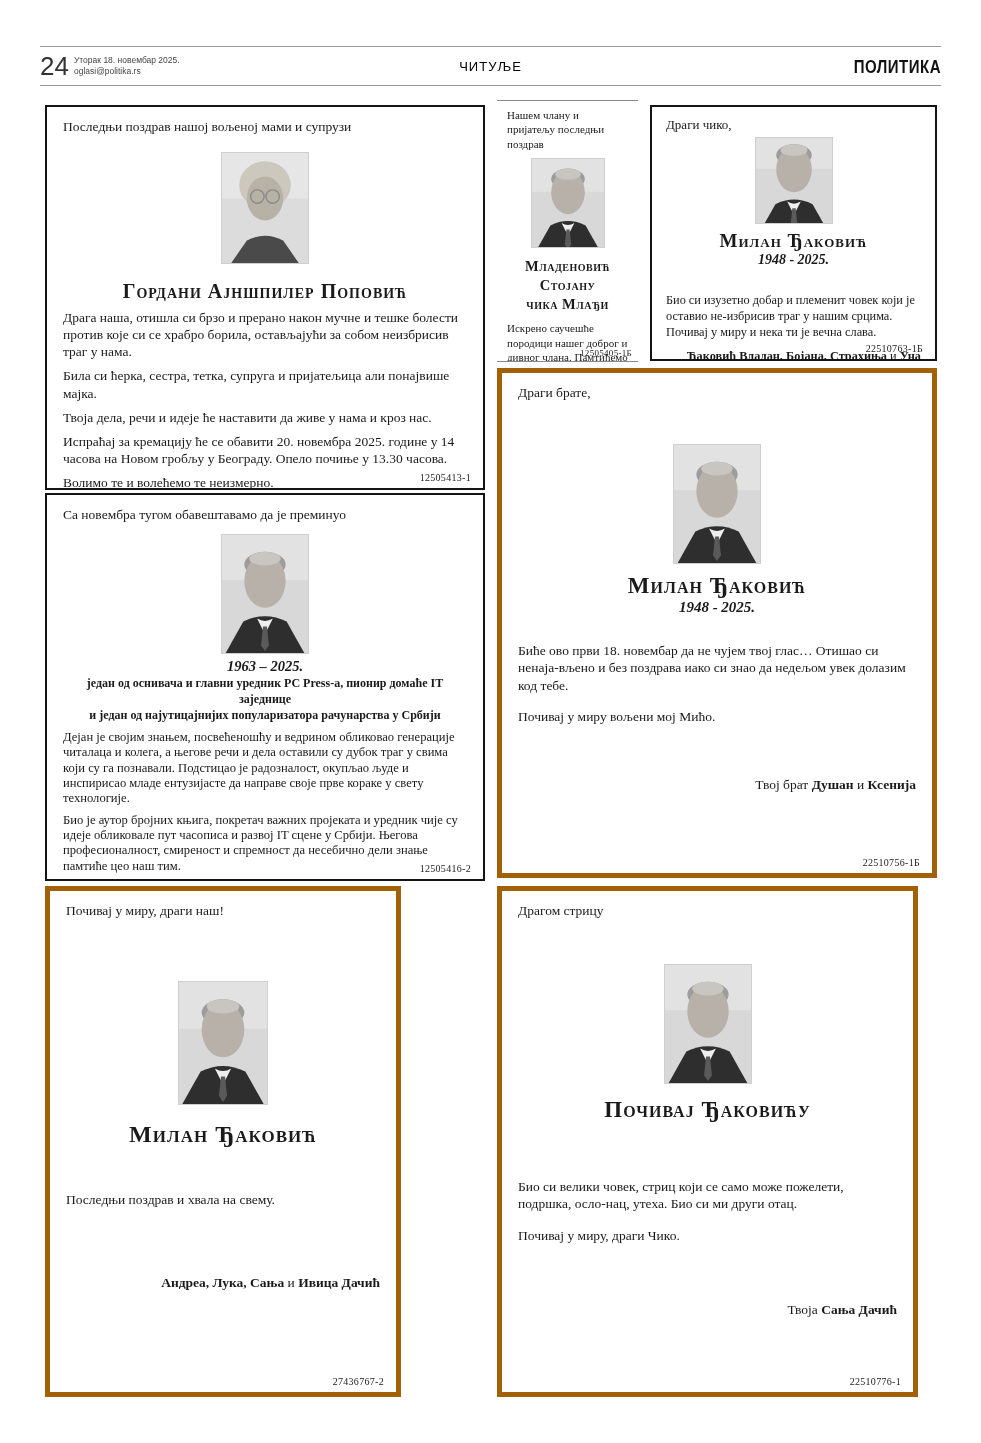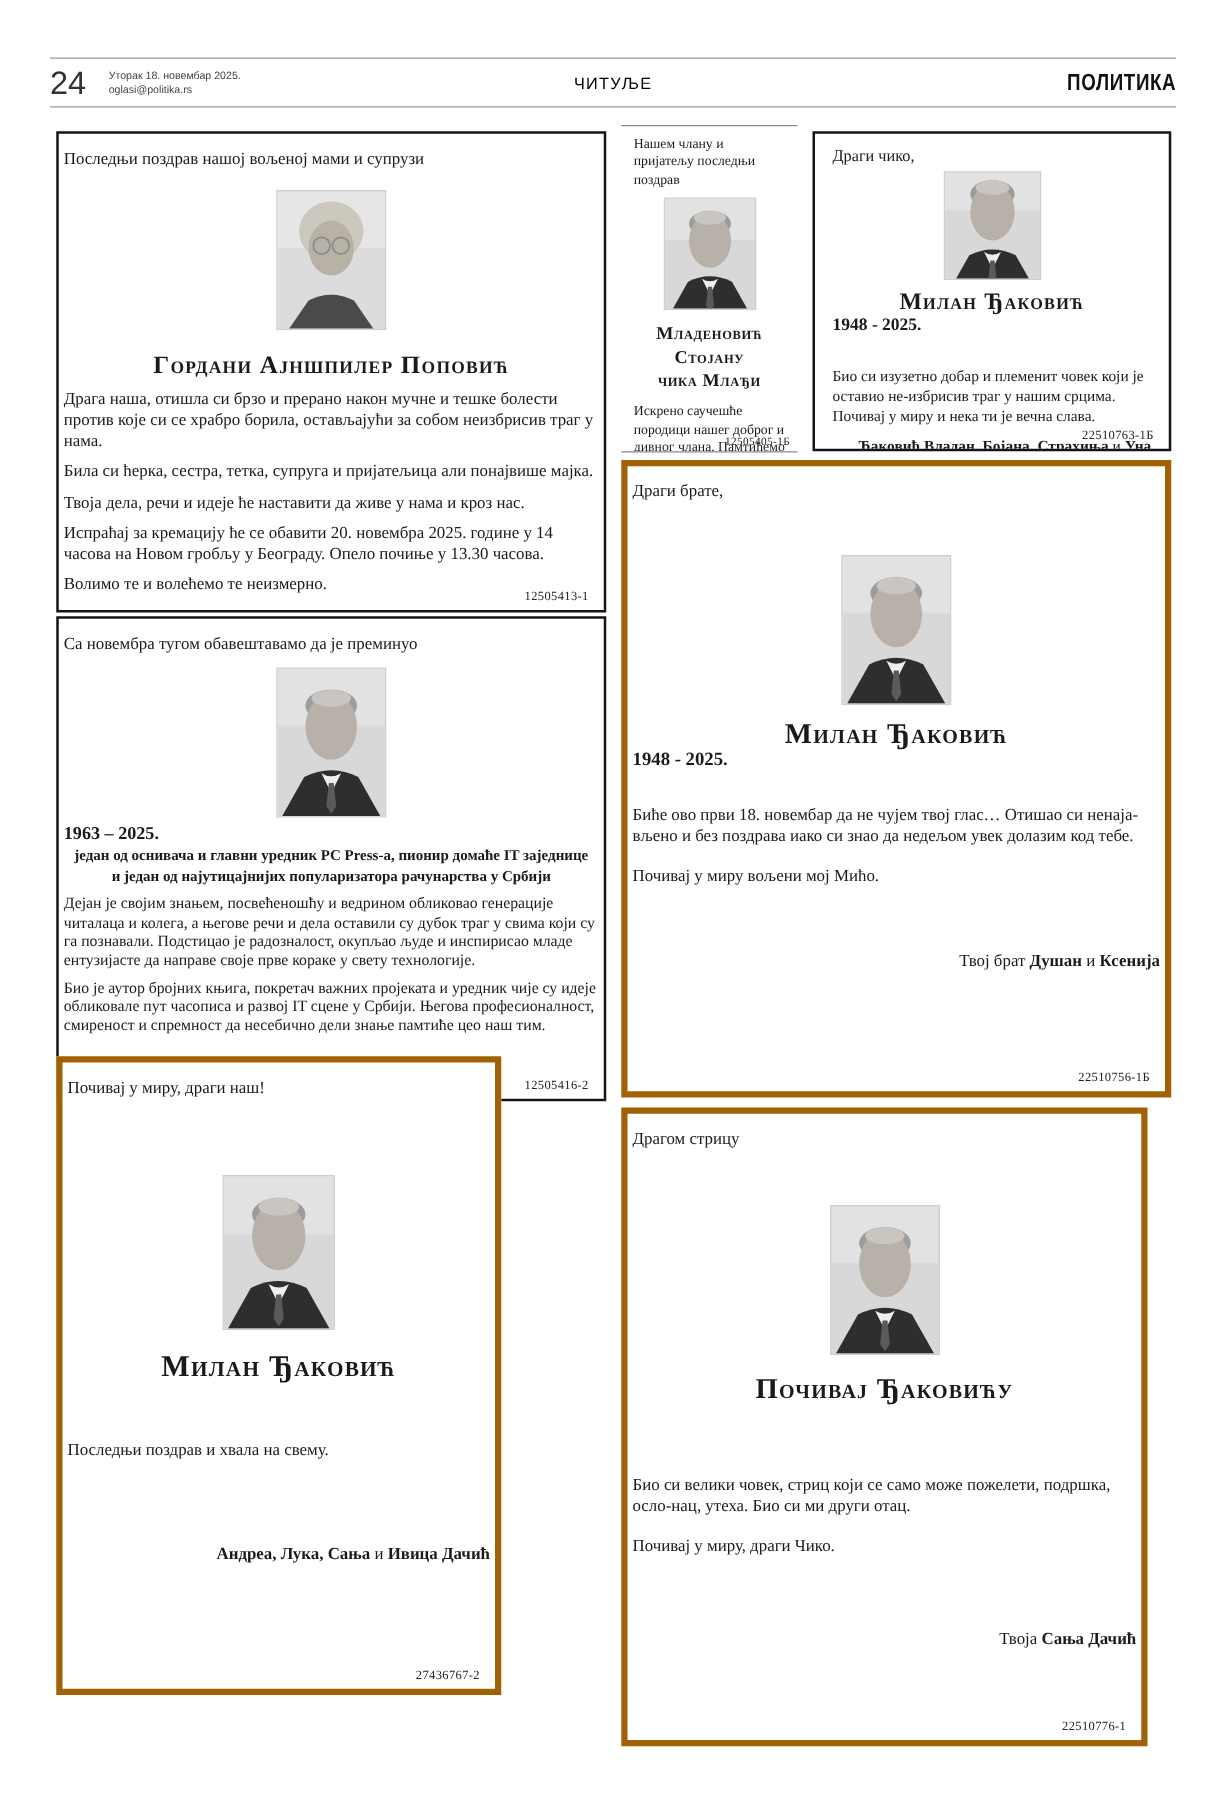--- a/index.html
+++ b/index.html
@@ -3,38 +3,38 @@
 <meta charset="utf-8">
 <style>
   html,body{margin:0;padding:0;background:#fff;}
   body{width:981px;height:1443px;position:relative;font-family:"Liberation Serif","DejaVu Serif",serif;color:#1a1a1a;}
   .page{position:absolute;inset:0;background:#fff;}
 
   
   .header{position:absolute;left:40px;right:40px;top:46px;height:38px;
           border-top:1px solid #9a9a9a;border-bottom:1px solid #9a9a9a;
           display:flex;align-items:center;font-family:"Liberation Sans",sans-serif;}
-  .hdr-left{display:flex;align-items:center;gap:18px;}
+  .hdr-left{display:flex;align-items:center;gap:5px;}
   .page-num{font-size:26px;font-weight:300;color:#333;line-height:1;}
   .hdr-meta{display:flex;flex-direction:column;font-size:8.5px;color:#444;line-height:1.25;}
   .hdr-center{position:absolute;left:0;right:0;text-align:center;font-size:13px;letter-spacing:1px;color:#000000;font-weight:500;}
   .hdr-brand{margin-left:auto;font-size:15px;font-weight:bold;letter-spacing:.5px;color:#111;
              transform:scaleY(1.25);transform-origin:center;font-stretch:condensed;z-index:2;background:#fff;padding-left:8px;}
 
   
   .obit{position:absolute;background:#fff;box-sizing:border-box;overflow:hidden;}
   .b2{border:2px solid #141414;}
   .b4{border:5px solid #a16207;}
   .rules{border-top:1px solid #8a8a8a;border-bottom:1px solid #8a8a8a;}
-  .inner{position:relative;height:100%;box-sizing:border-box;padding:12px 4px;}
+  .inner{position:relative;height:100%;box-sizing:border-box;padding:12px 16px;}
   .opening{font-size:13.5px;}
   .photo-wrap{text-align:center;}
   svg.photo{display:inline-block;background:#ddd;outline:1px solid #cfcfcf;}
   .name{text-align:center;font-weight:bold;font-variant:small-caps;letter-spacing:1px;font-size:21px;line-height:1.1;}
-  .dates{font-weight:bold;font-size:15px;margin-top:3px;}
+  .dates{text-align:center;font-weight:bold;font-size:15px;margin-top:3px;font-style:italic;}
   .paras p{margin:7px 0;font-size:13.5px;line-height:1.27;text-align:left;}
   .sig{text-align:right;font-size:13.5px;}
   .code{position:absolute;right:12px;bottom:5px;font-size:10px;color:#222;letter-spacing:.3px;}
 
   
   .box-a{left:45px;top:105px;width:440px;height:385px;}
   .box-a .photo{width:86px;height:110px;}
   .box-a .photo-wrap{margin-top:18px;}
   .box-a .name{margin-top:13px;font-size:20px;}
   .box-a .paras{margin-top:5px;}
@@ -43,21 +43,21 @@
   .box-b{left:45px;top:493px;width:440px;height:388px;}
   .box-b .photo{width:86px;height:118px;}
   .box-b .photo-wrap{margin-top:12px;}
   .box-b .name{margin-top:4px;}
   .box-b .dates{margin-top:1px;font-size:14.5px;}
   .box-b .subtitle{text-align:center;font-weight:bold;font-size:12px;line-height:1.3;margin-top:1px;}
   .box-b .paras p{margin:6px 0;font-size:12.6px;line-height:1.22;}
   .box-b .paras{margin-top:4px;}
 
   
-  .box-c{left:45px;top:845px;width:356px;height:511px;}
+  .box-c{left:45px;top:886px;width:356px;height:511px;}
   .box-c .photo{width:88px;height:122px;}
   .box-c .photo-wrap{margin-top:63px;}
   .box-c .name{margin-top:13px;font-size:24px;}
   .box-c .paras{margin-top:44px;}
   .box-c .sig{margin-top:66px;font-weight:normal;}
 
   
   .box-d{left:497px;top:100px;width:141px;height:262px;}
   .box-d .inner{padding:7px 10px;}
   .box-d .opening{font-size:11px;line-height:1.3;}

